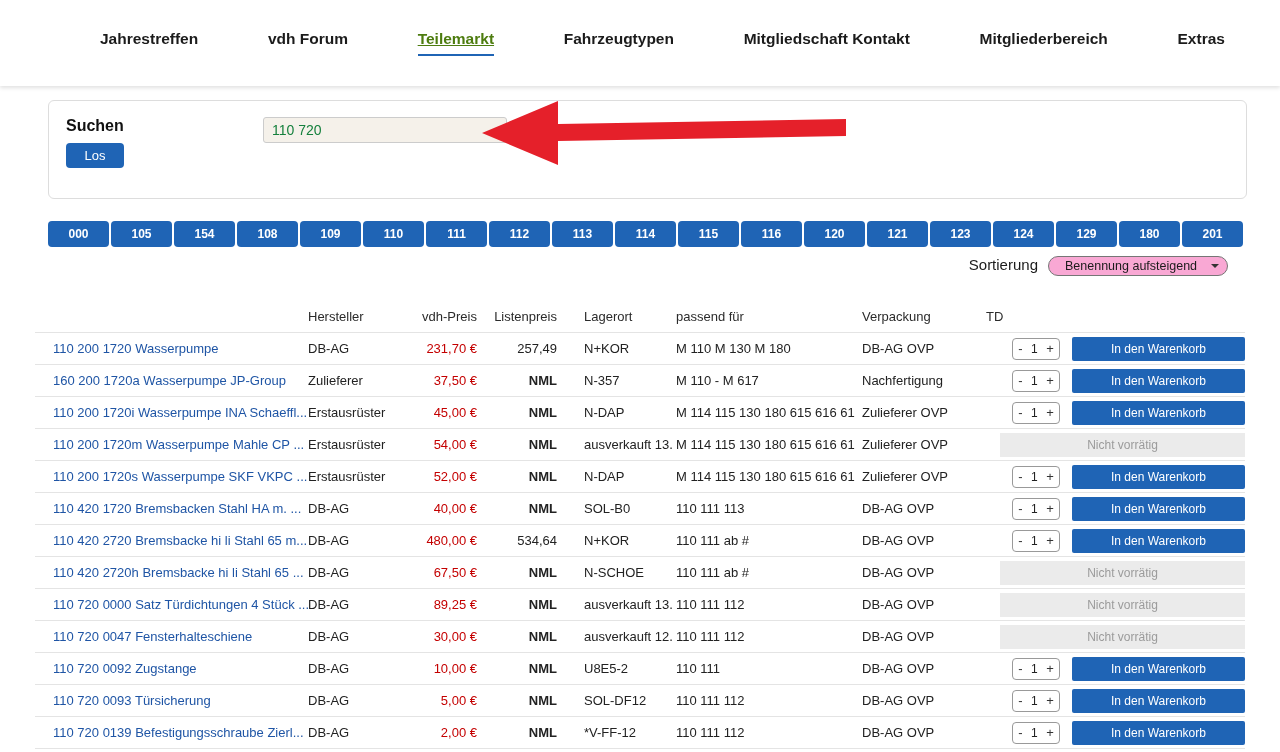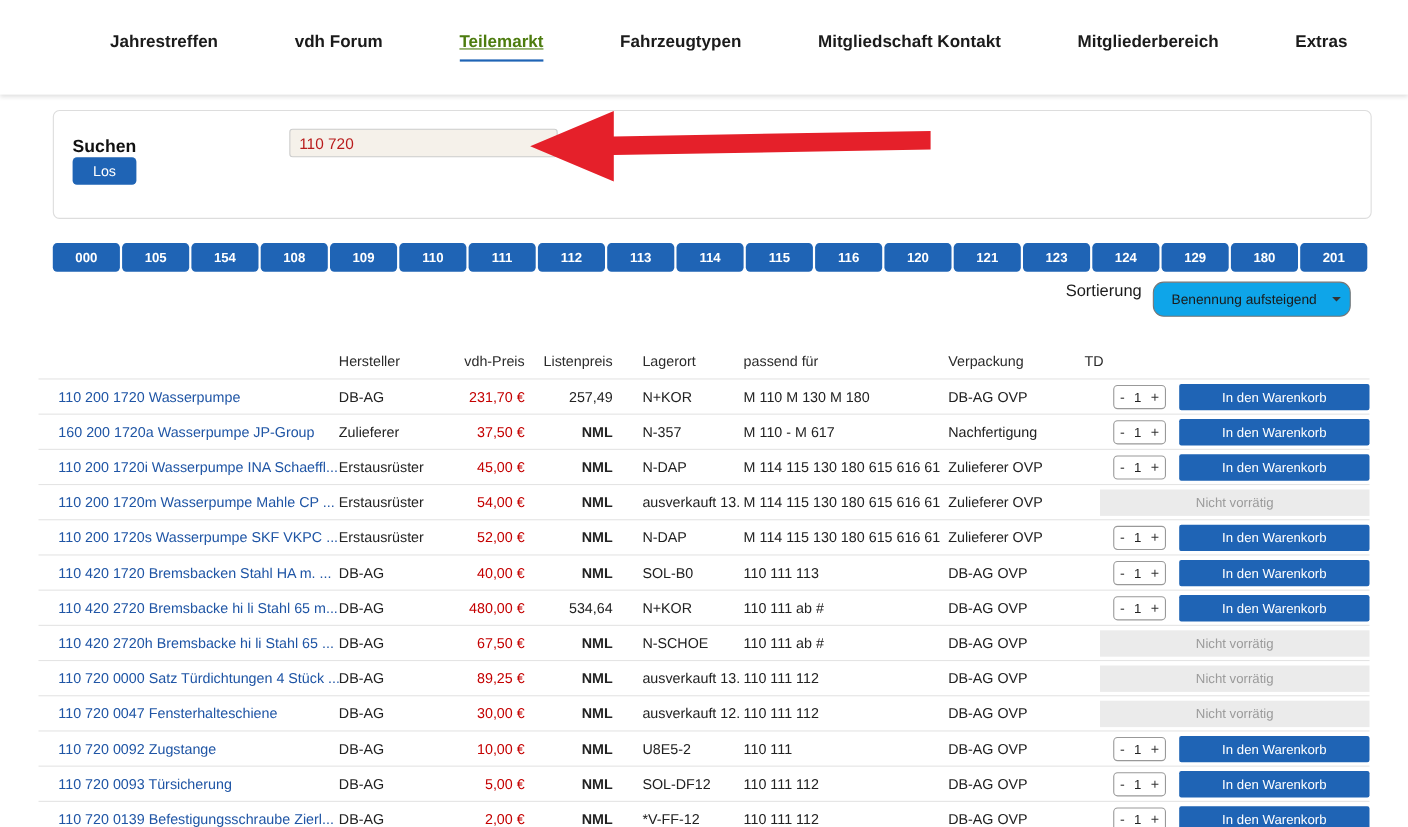--- a/index.html
+++ b/index.html
@@ -13,45 +13,45 @@
   .topnav { height:86px; display:flex; align-items:center; justify-content:space-between;
     padding:0 55px 0 100px; background:#fff; box-shadow:0 2px 4px rgba(0,0,0,0.12);
     position:relative; z-index:2; }
   .nav-item { font-size:15.5px; font-weight:600; color:#1b1b1b; text-decoration:none;
     padding-bottom:6px; border-bottom:2px solid transparent; cursor:pointer; }
   .nav-item.active { color:#4d7c0f; border-bottom-color:#1f64b5;text-decoration:underline; }
 
   
   .search-panel { margin:14px 33px 0 48px; height:99px; border:1px solid #ddd;
     border-radius:6px; padding:16px 0 0 17px; position:relative; }
-  .search-row { display:flex; align-items:flex-end; }
+  .search-row { display:flex; align-items:flex-start; }
   .search-label { display:inline-block; width:197px; font-size:16px; font-weight:bold; color:#111; }
   .search-input { width:244px; height:26px; background:#f5f1ea; border:1px solid #ccc;
-    border-radius:3px; font-size:14px; color:#b91c1c; padding:12px 8px;
+    border-radius:3px; font-size:14px; color:#15803d; padding:12px 8px;
     font-family:"Liberation Sans", sans-serif; }
   .los-button { width:58px; height:25px; background:#1f64b5; color:#fff;
     border:none; border-radius:4px; font-size:13px; font-weight:500; cursor:pointer;
     font-family:"Liberation Sans", sans-serif; }
 
   
   .arrow-overlay { position:absolute; left:0; top:0; width:1280px; height:752px;
     pointer-events:none; z-index:10; }
 
   
   .category-row { margin:22px 37px 0 48px; display:flex; gap:2px; }
   .cat-button { flex:1; height:26px; background:#1f64b5; color:#fff; border:none;
     border-radius:4px; font-size:12px; font-weight:700; cursor:pointer;
     font-family:"Liberation Sans", sans-serif; }
 
   
   .sort-row { margin:9px 52px 0 0; display:flex; justify-content:flex-end; align-items:flex-start; gap:10px; }
   .sort-label { font-size:15px; color:#1b1b1b; }
-  .sort-select { height:32px; min-width:180px; border:1px solid #767676; border-radius:10px;
+  .sort-select { height:20px; min-width:180px; border:1px solid #767676; border-radius:10px;
     display:flex; align-items:center; justify-content:space-between; gap:8px;
-    padding:0 8px 0 16px; font-size:12.5px; color:#1b1b1b; cursor:pointer; background:#0ea5e9; }
+    padding:0 8px 0 16px; font-size:12.5px; color:#1b1b1b; cursor:pointer; background:#f9a8d4; }
   .caret { width:0; height:0; border-left:4px solid transparent; border-right:4px solid transparent;
     border-top:4px solid #333; }
 
   
   .parts-table { margin:24px 35px 0 35px; }
   .table-header, .table-row { display:grid;
     grid-template-columns:273px 102px 67px 80px 119px 186px 124px 26px 50px 1fr;
     align-items:center; border-bottom:1px solid #e4e4e4; }
   .table-header { height:33px; font-size:13px; color:#2b2b2b; }
   .table-row { height:32px; font-size:13px; color:#222; }

